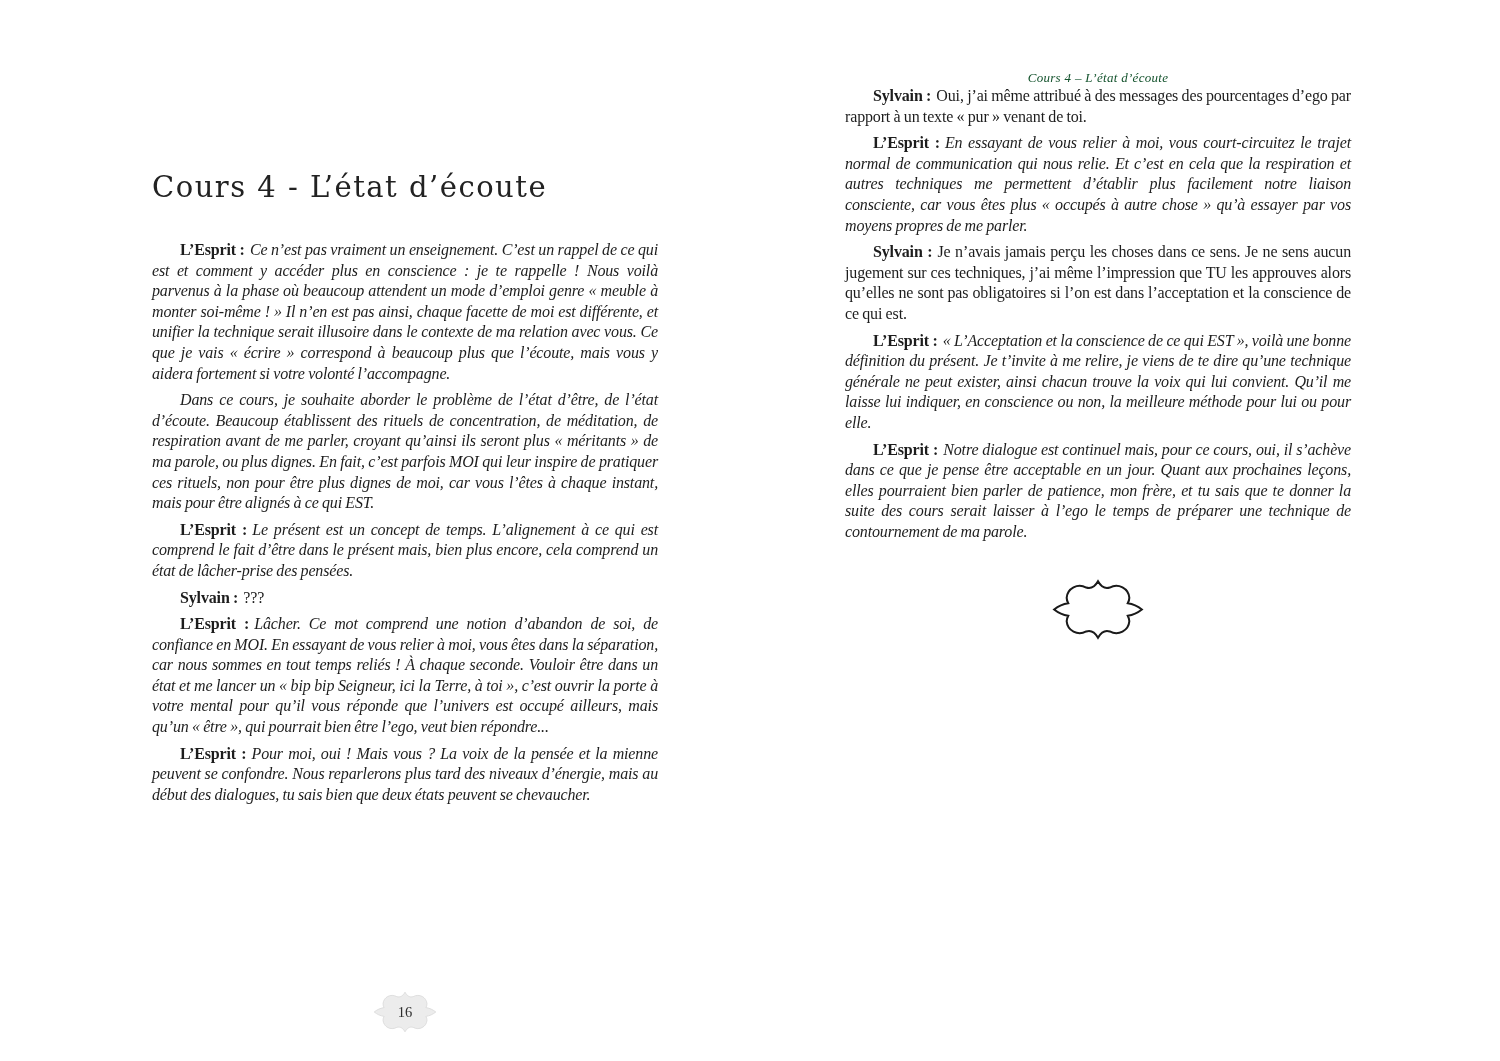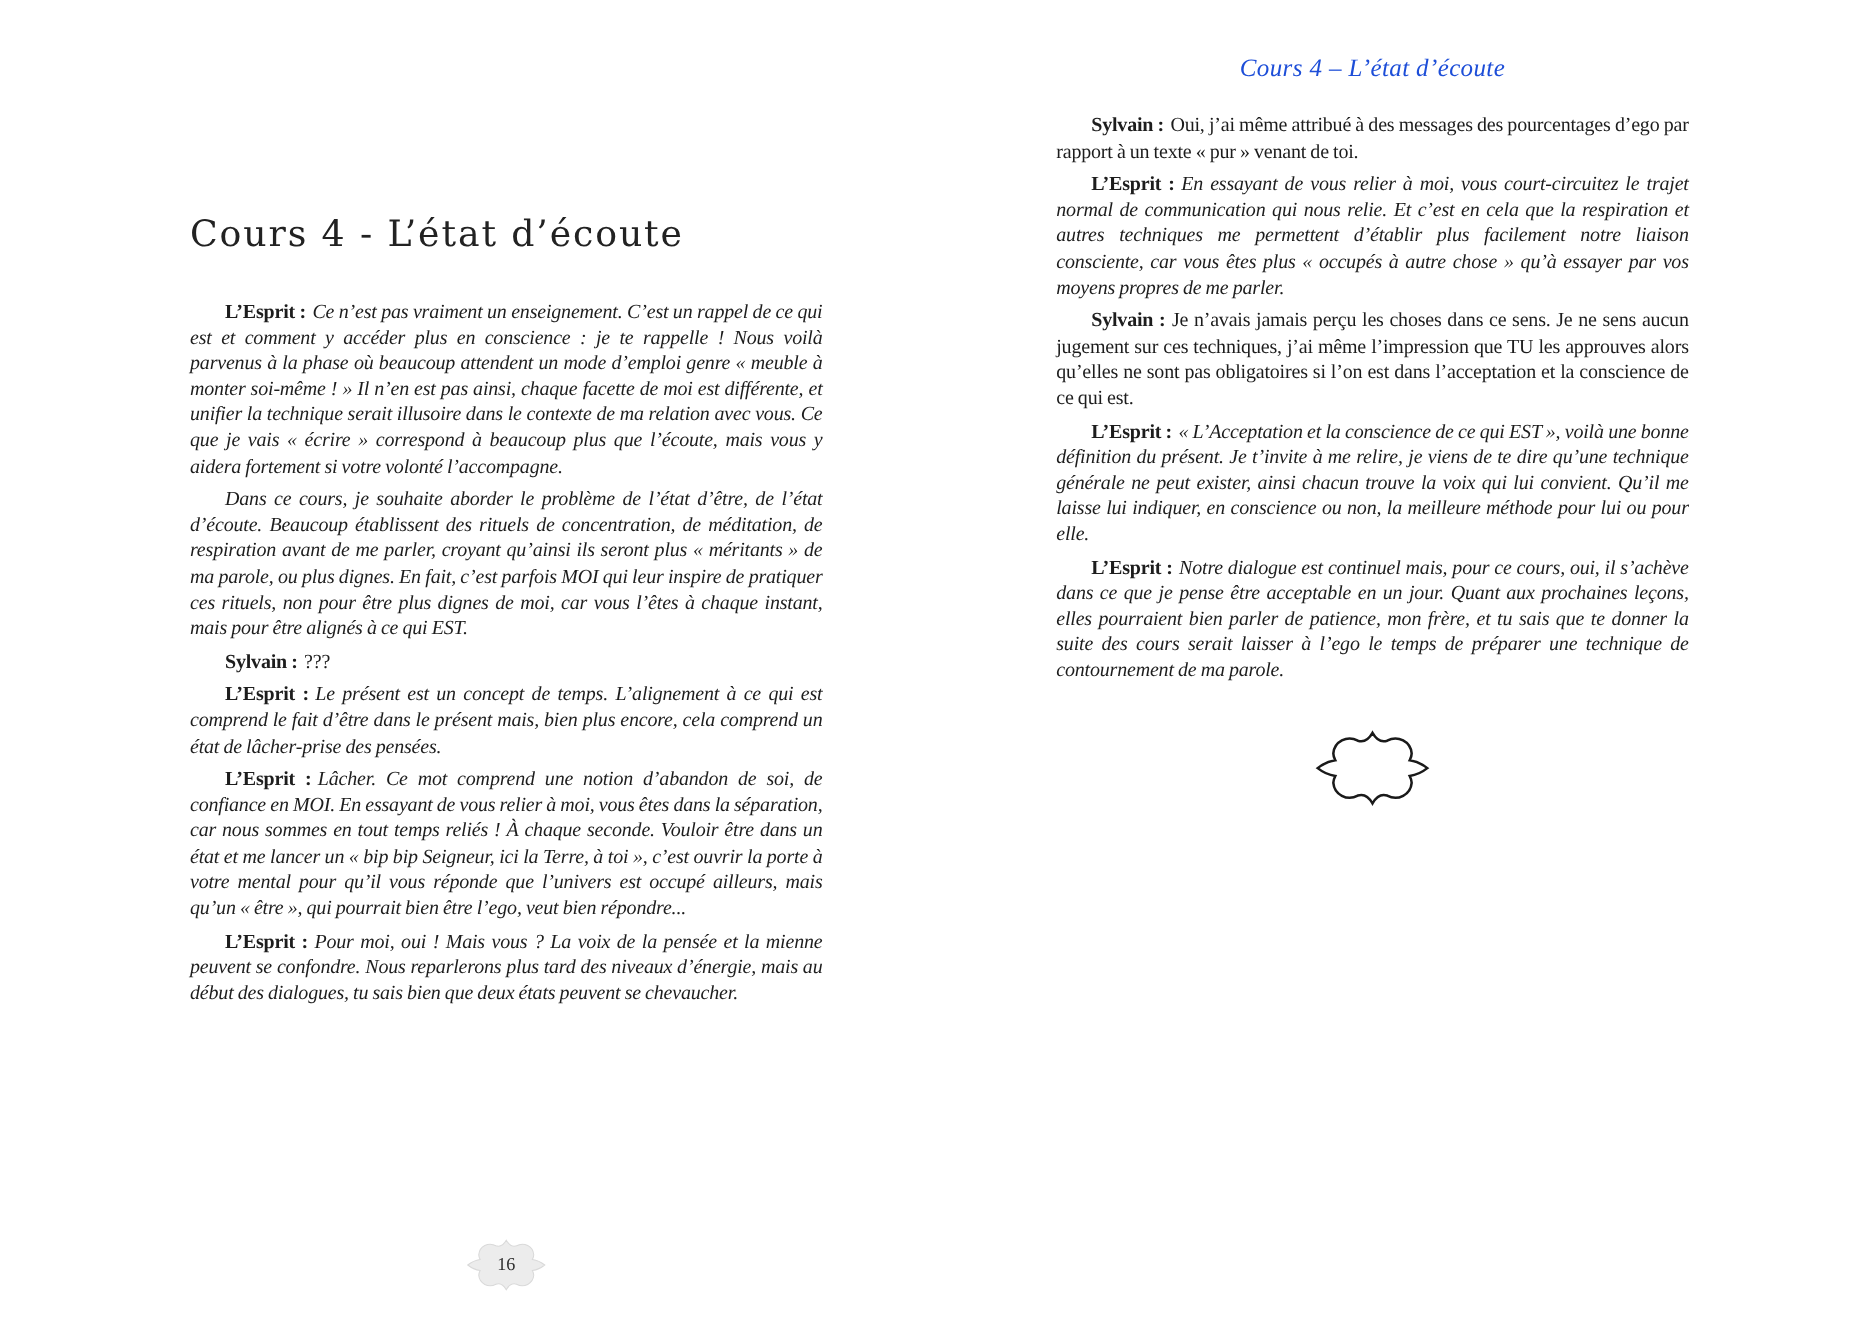--- a/index.html
+++ b/index.html
@@ -26,28 +26,28 @@
     color: #222222;
   }
   .page-left .text-block { margin-top: 36px; }
 
   
   .page-right {
     position: absolute; left: 845px; top: 0;
     width: 506px; height: 1061px;
   }
   .running-head {
-    margin-top: 44px;
+    margin-top: 70px;
     text-align: center;
     font-style: italic;
-    font-size: 20px;
+    font-size: 13px;
     letter-spacing: 0.3px;
-    color: #1d4ed8;
+    color: #14532d;
   }
-  .page-right .text-block { margin-top: 24px; }
+  .page-right .text-block { }
 
   
   .para {
     font-size: 16px;
     line-height: 20.6px;
     text-align: justify;
     text-indent: 28px;
     margin-bottom: 6px;
     letter-spacing: -0.15px;
     word-spacing: -0.5px;
@@ -79,22 +79,22 @@
 
 <div class="spread">
 
   <div class="page-left">
 
     <h1 class="chapter-title">Cours 4 - L’état d’écoute</h1>
 
     <div class="text-block">
       <p class="para italic"><b class="speaker">L’Esprit :</b><span class="ptext">Ce n’est pas vraiment un enseignement. C’est un rappel de ce qui est et comment y accéder plus en conscience : je te rappelle ! Nous voilà parvenus à la phase où beaucoup attendent un mode d’emploi genre « meuble à monter soi-même ! » Il n’en est pas ainsi, chaque facette de moi est différente, et unifier la technique serait illusoire dans le contexte de ma relation avec vous. Ce que je vais « écrire » correspond à beaucoup plus que l’écoute, mais vous y aidera fortement si votre volonté l’accompagne.</span></p>
       <p class="para italic"><b class="speaker"></b><span class="ptext">Dans ce cours, je souhaite aborder le problème de l’état d’être, de l’état d’écoute. Beaucoup établissent des rituels de concentration, de méditation, de respiration avant de me parler, croyant qu’ainsi ils seront plus « méritants » de ma parole, ou plus dignes. En fait, c’est parfois MOI qui leur inspire de pratiquer ces rituels, non pour être plus dignes de moi, car vous l’êtes à chaque instant, mais pour être alignés à ce qui EST.</span></p>
+      <p class="para italic"><b class="speaker">L’Esprit :</b><span class="ptext">Le présent est un concept de temps. L’alignement à ce qui est comprend le fait d’être dans le présent mais, bien plus encore, cela comprend un état de lâcher-prise des pensées.</span></p>
       <p class="para roman"><b class="speaker">Sylvain :</b><span class="ptext">???</span></p>
-      <p class="para italic"><b class="speaker">L’Esprit :</b><span class="ptext">Le présent est un concept de temps. L’alignement à ce qui est comprend le fait d’être dans le présent mais, bien plus encore, cela comprend un état de lâcher-prise des pensées.</span></p>
       <p class="para italic"><b class="speaker">L’Esprit :</b><span class="ptext">Lâcher. Ce mot comprend une notion d’abandon de soi, de confiance en MOI. En essayant de vous relier à moi, vous êtes dans la séparation, car nous sommes en tout temps reliés ! À chaque seconde. Vouloir être dans un état et me lancer un « bip bip Seigneur, ici la Terre, à toi », c’est ouvrir la porte à votre mental pour qu’il vous réponde que l’univers est occupé ailleurs, mais qu’un « être », qui pourrait bien être l’ego, veut bien répondre...</span></p>
       <p class="para italic"><b class="speaker">L’Esprit :</b><span class="ptext">Pour moi, oui ! Mais vous ? La voix de la pensée et la mienne peuvent se confondre. Nous reparlerons plus tard des niveaux d’énergie, mais au début des dialogues, tu sais bien que deux états peuvent se chevaucher.</span></p>
     </div>
 
     <div class="pagenum-wrap">
       <div class="pagenum-inner">
         <svg width="66" height="44" viewBox="0 0 120 80" aria-hidden="true">
           <path d="M60,4 C64,11 69,14 75,12 C86,6 99,13 100,25 C100,28 99,30 98,32 C105,33 111,36 116,40 C111,44 105,47 98,48 C99,50 100,52 100,55 C99,67 86,74 75,68 C69,66 64,69 60,76 C56,69 51,66 45,68 C34,74 21,67 20,55 C20,52 21,50 22,48 C15,47 9,44 4,40 C9,36 15,33 22,32 C21,30 20,28 20,25 C21,13 34,6 45,12 C51,14 56,11 60,4 Z" fill="#ececec" stroke="#d9d9d9" stroke-width="1.5"></path>
         </svg>
         <span class="pagenum-label">16</span>

